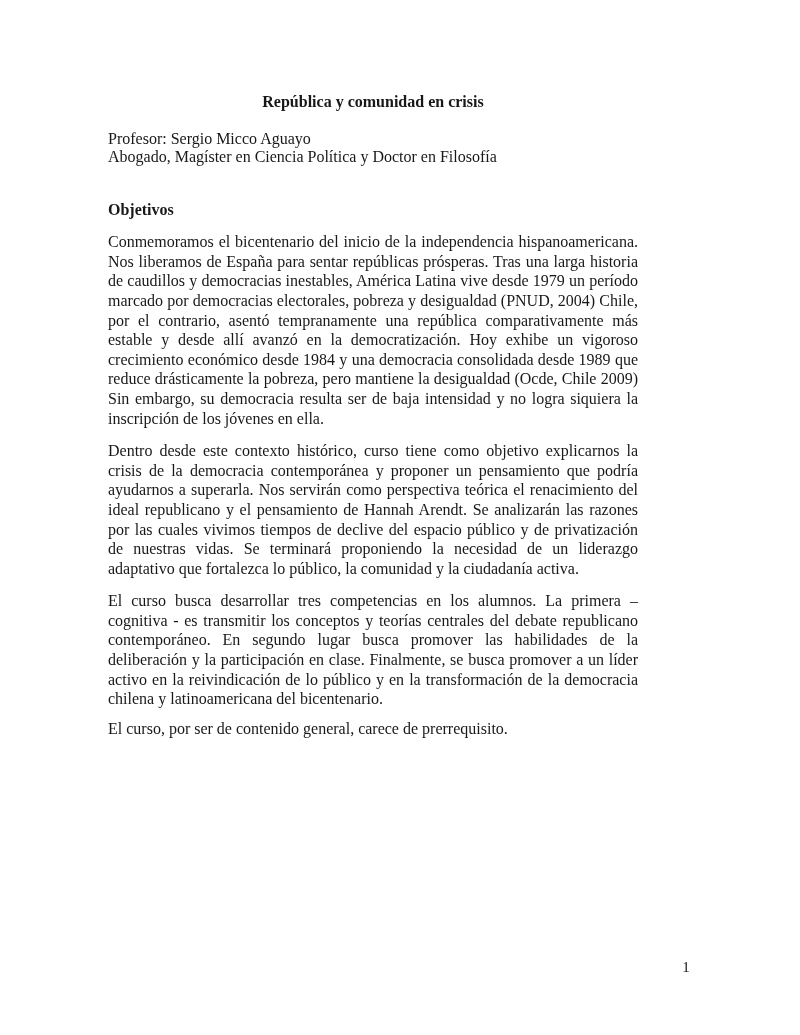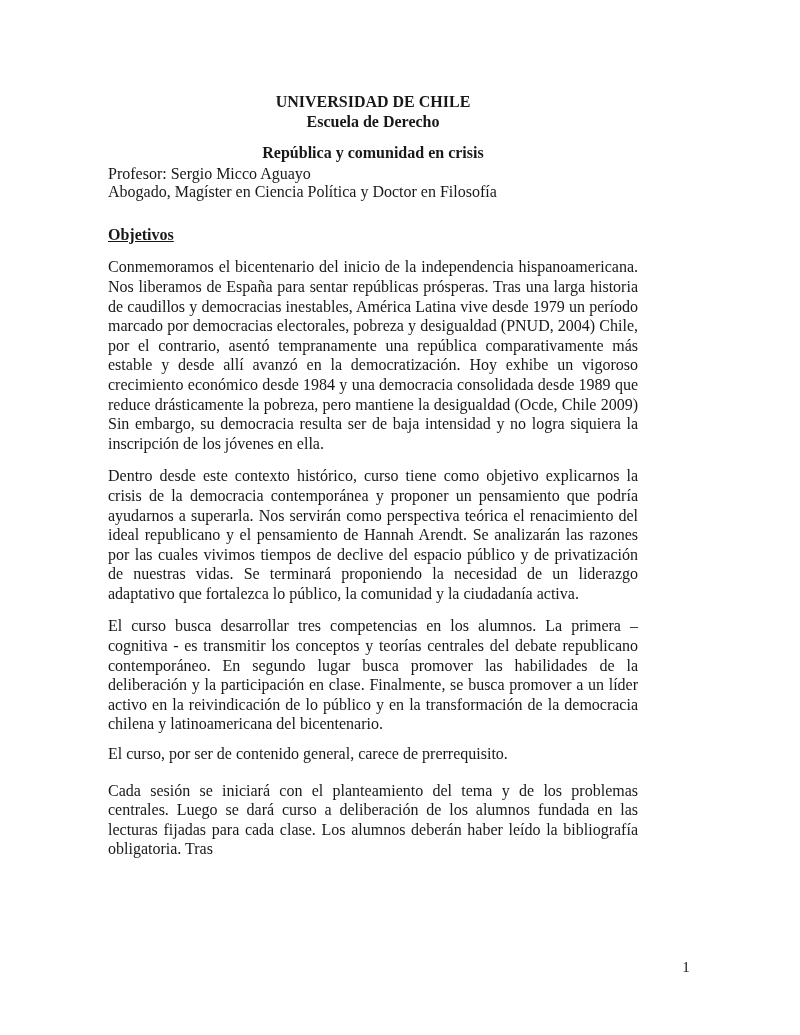--- a/index.html
+++ b/index.html
@@ -26,26 +26,25 @@
   }
   .title-block {
     text-align: center;
     font-weight: bold;
   }
   .title-block-top {
     margin-bottom: 12px;
   }
   .meta-block {
     line-height: 18px;
-    margin-top: 2px;
+    margin-top: 18px;
   }
   .section-heading {
     font-weight: bold;
-    text-decoration: underline;
-    margin-top: 24px;
+    margin-top: 34px;
     margin-bottom: 13px;
   }
   .para {
     text-align: justify;
     text-justify: inter-word;
     margin: 13px 0 10px 0;
   }
   .plain-line {
     text-align: left;
     margin: 0;
@@ -61,41 +60,36 @@
     text-align: center;
     font-size: 15px;
   }
 </style>
 </head>
 <body>
 
 <div class="page">
   <div class="content">
 
-    <div class="title-block title-block-top">
-      <div>UNIVERSIDAD DE CHILE</div>
-      <div>Escuela de Derecho</div>
-    </div>
 
     <div class="title-block">
       <div>República y comunidad en crisis</div>
     </div>
 
     <div class="meta-block">
       <div class="plain-line">Profesor: Sergio Micco Aguayo</div>
       <div class="plain-line">Abogado, Magíster en  Ciencia Política y Doctor en Filosofía</div>
     </div>
 
     <div class="section-heading">Objetivos</div>
 
     <p class="para">Conmemoramos el bicentenario del inicio de la independencia hispanoamericana. Nos liberamos de España para sentar repúblicas prósperas. Tras una larga historia de caudillos y democracias inestables, América Latina vive desde 1979 un período marcado por democracias electorales, pobreza y desigualdad (PNUD, 2004) Chile, por el contrario, asentó tempranamente una república comparativamente más estable y desde allí avanzó en la democratización. Hoy exhibe un vigoroso crecimiento económico desde 1984 y una democracia consolidada desde 1989 que reduce drásticamente la pobreza, pero mantiene la desigualdad (Ocde, Chile 2009) Sin embargo, su democracia resulta ser de baja intensidad y no logra siquiera la inscripción de los jóvenes en ella.</p>
     <p class="para">Dentro desde este contexto histórico, curso tiene como objetivo explicarnos la crisis de la democracia contemporánea y proponer un pensamiento que podría ayudarnos a superarla. Nos servirán como perspectiva teórica el renacimiento del ideal republicano y el pensamiento de Hannah Arendt.  Se analizarán las razones por las cuales vivimos tiempos de declive del espacio público y de privatización de nuestras vidas. Se terminará proponiendo la necesidad de un liderazgo adaptativo que fortalezca lo público, la comunidad y la ciudadanía activa.</p>
     <p class="para">El curso busca desarrollar tres competencias en los alumnos. La primera – cognitiva - es transmitir los conceptos y teorías centrales del debate republicano contemporáneo. En segundo lugar busca promover las habilidades de la deliberación y la participación en clase. Finalmente, se busca promover a un líder activo en la reivindicación de lo público y en la transformación de la democracia chilena y latinoamericana del bicentenario.</p>
 
 
     <div class="plain-line">El curso, por ser de contenido general, carece de prerrequisito.</div>
 
-    <p class="para para-gap-top">Cada sesión se iniciará con el planteamiento del tema y de los problemas centrales. Luego se dará curso a deliberación de los alumnos fundada en las lecturas fijadas para cada clase. Los alumnos deberán haber leído la bibliografía obligatoria.  Tras</p>
 
   </div>
 
   <div class="page-number">1</div>
 </div>
 
 </body></html>

